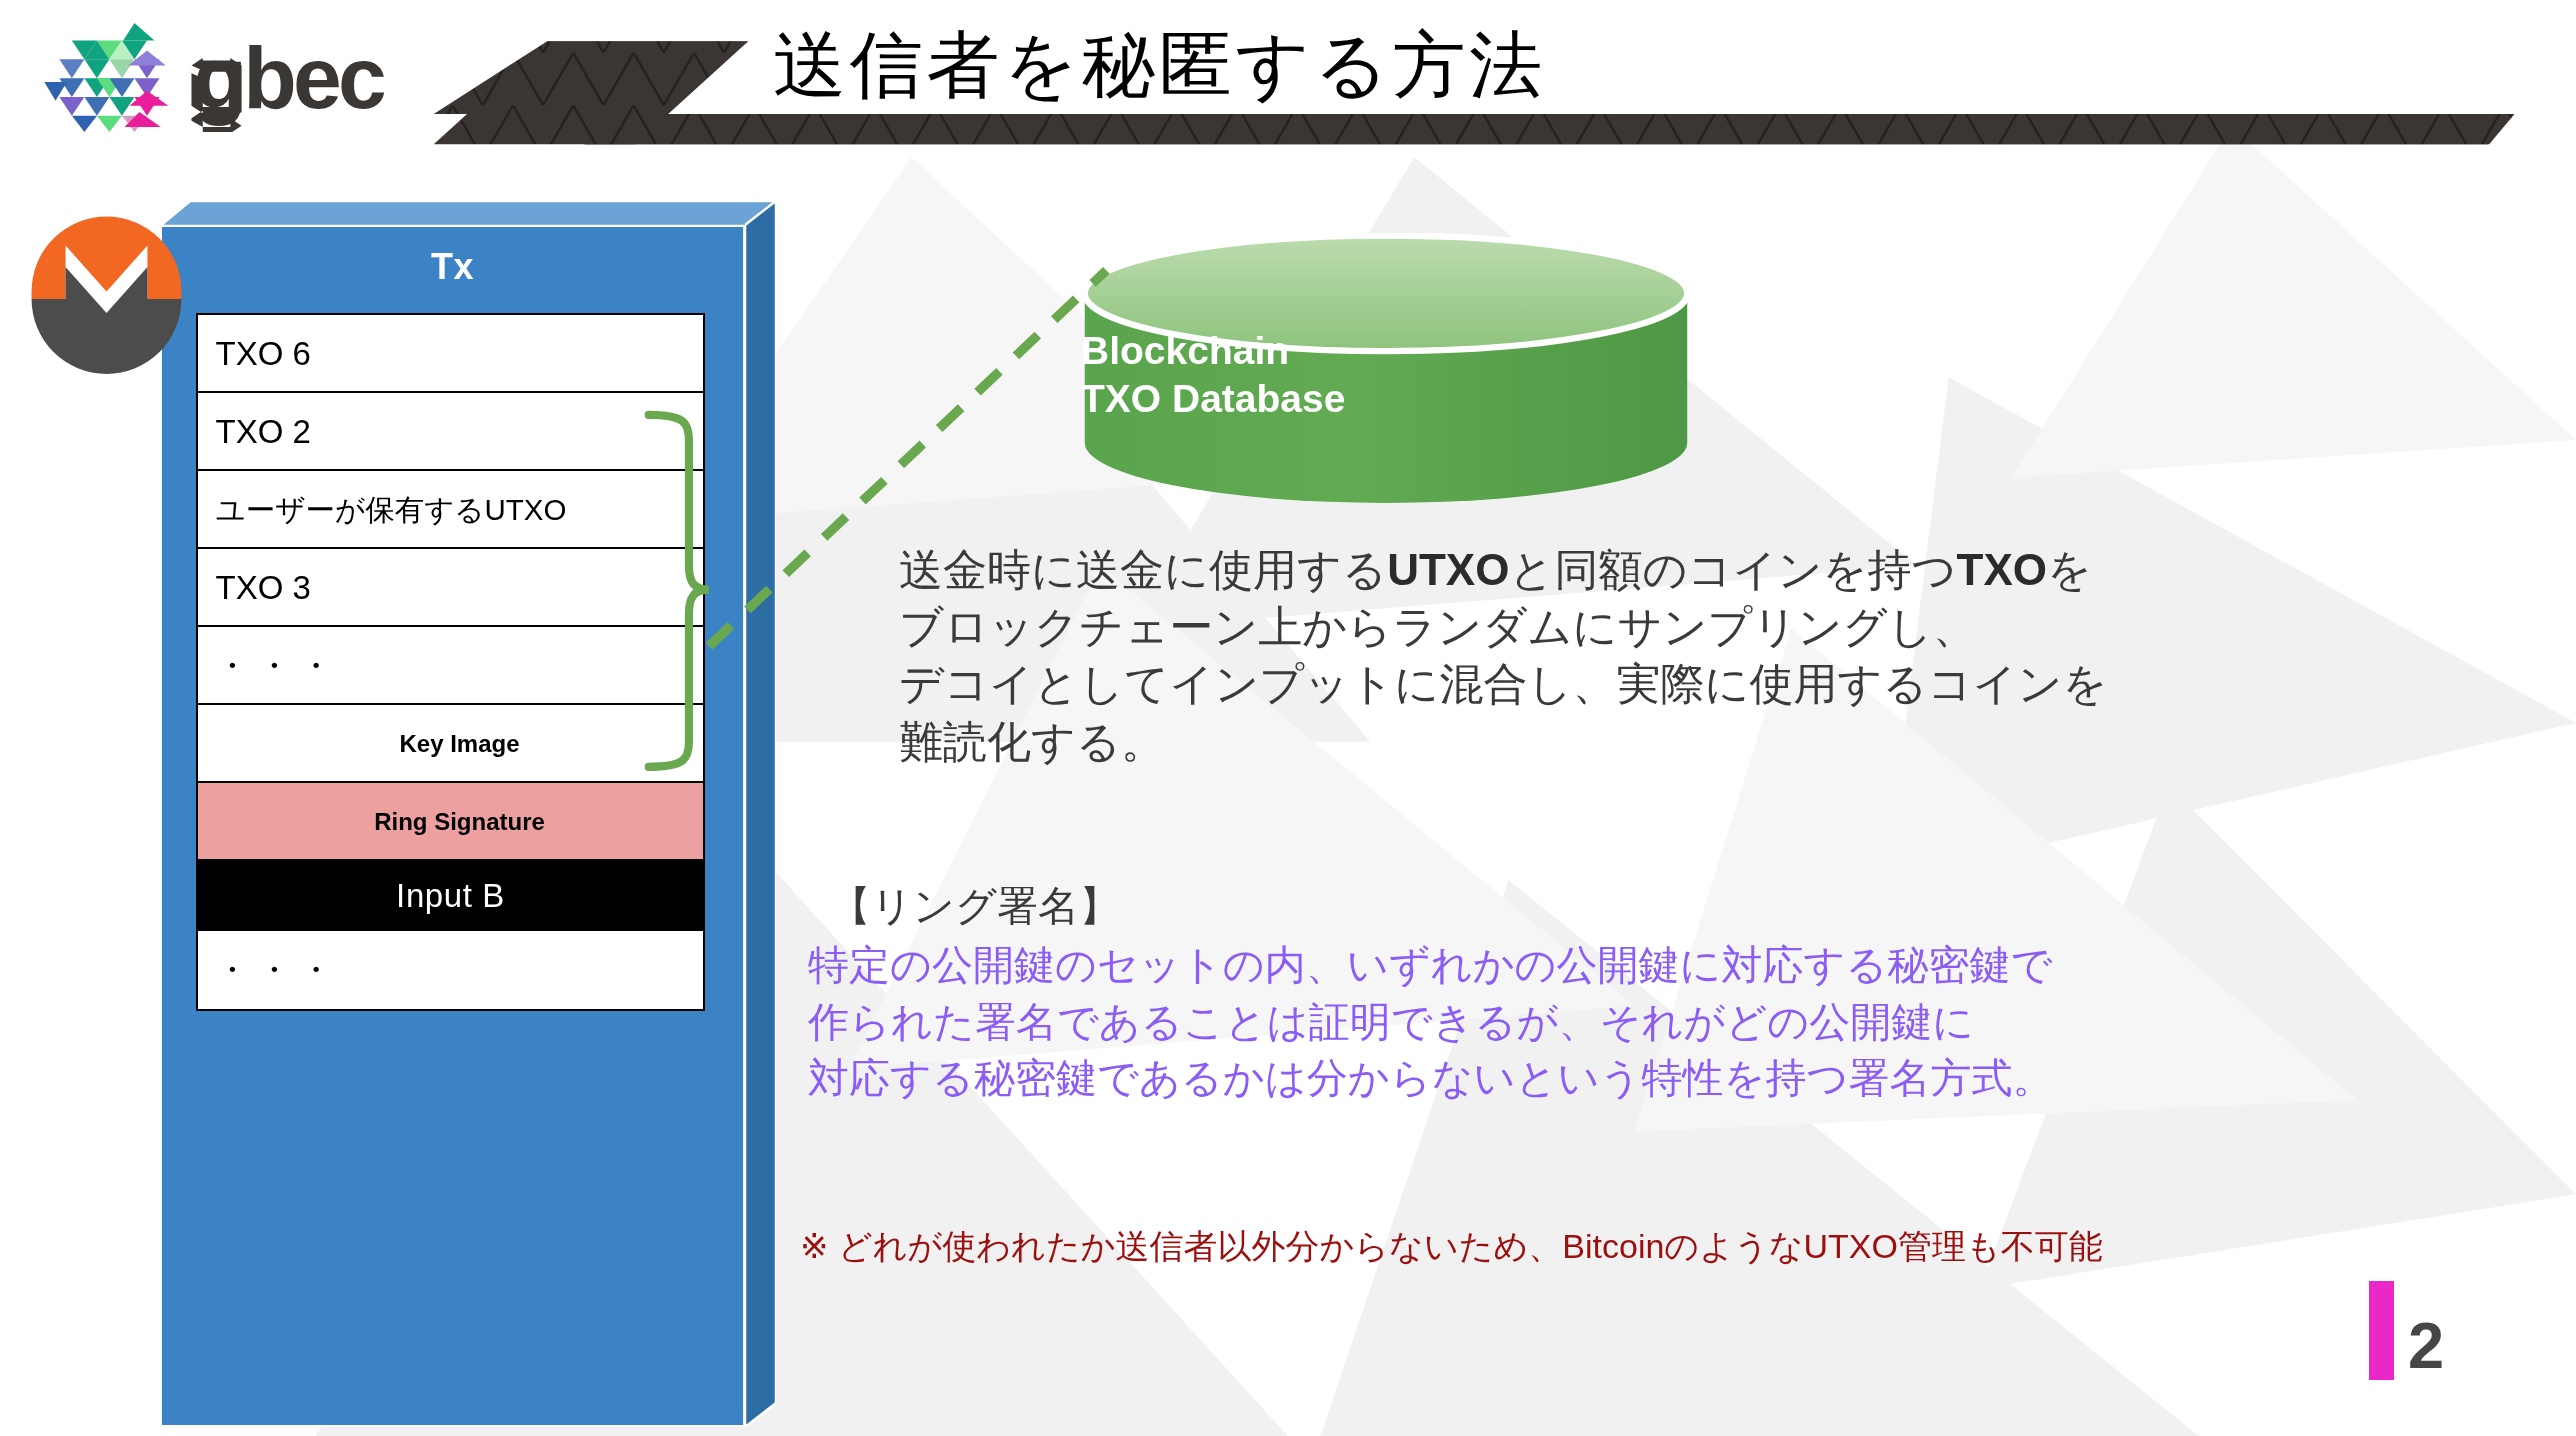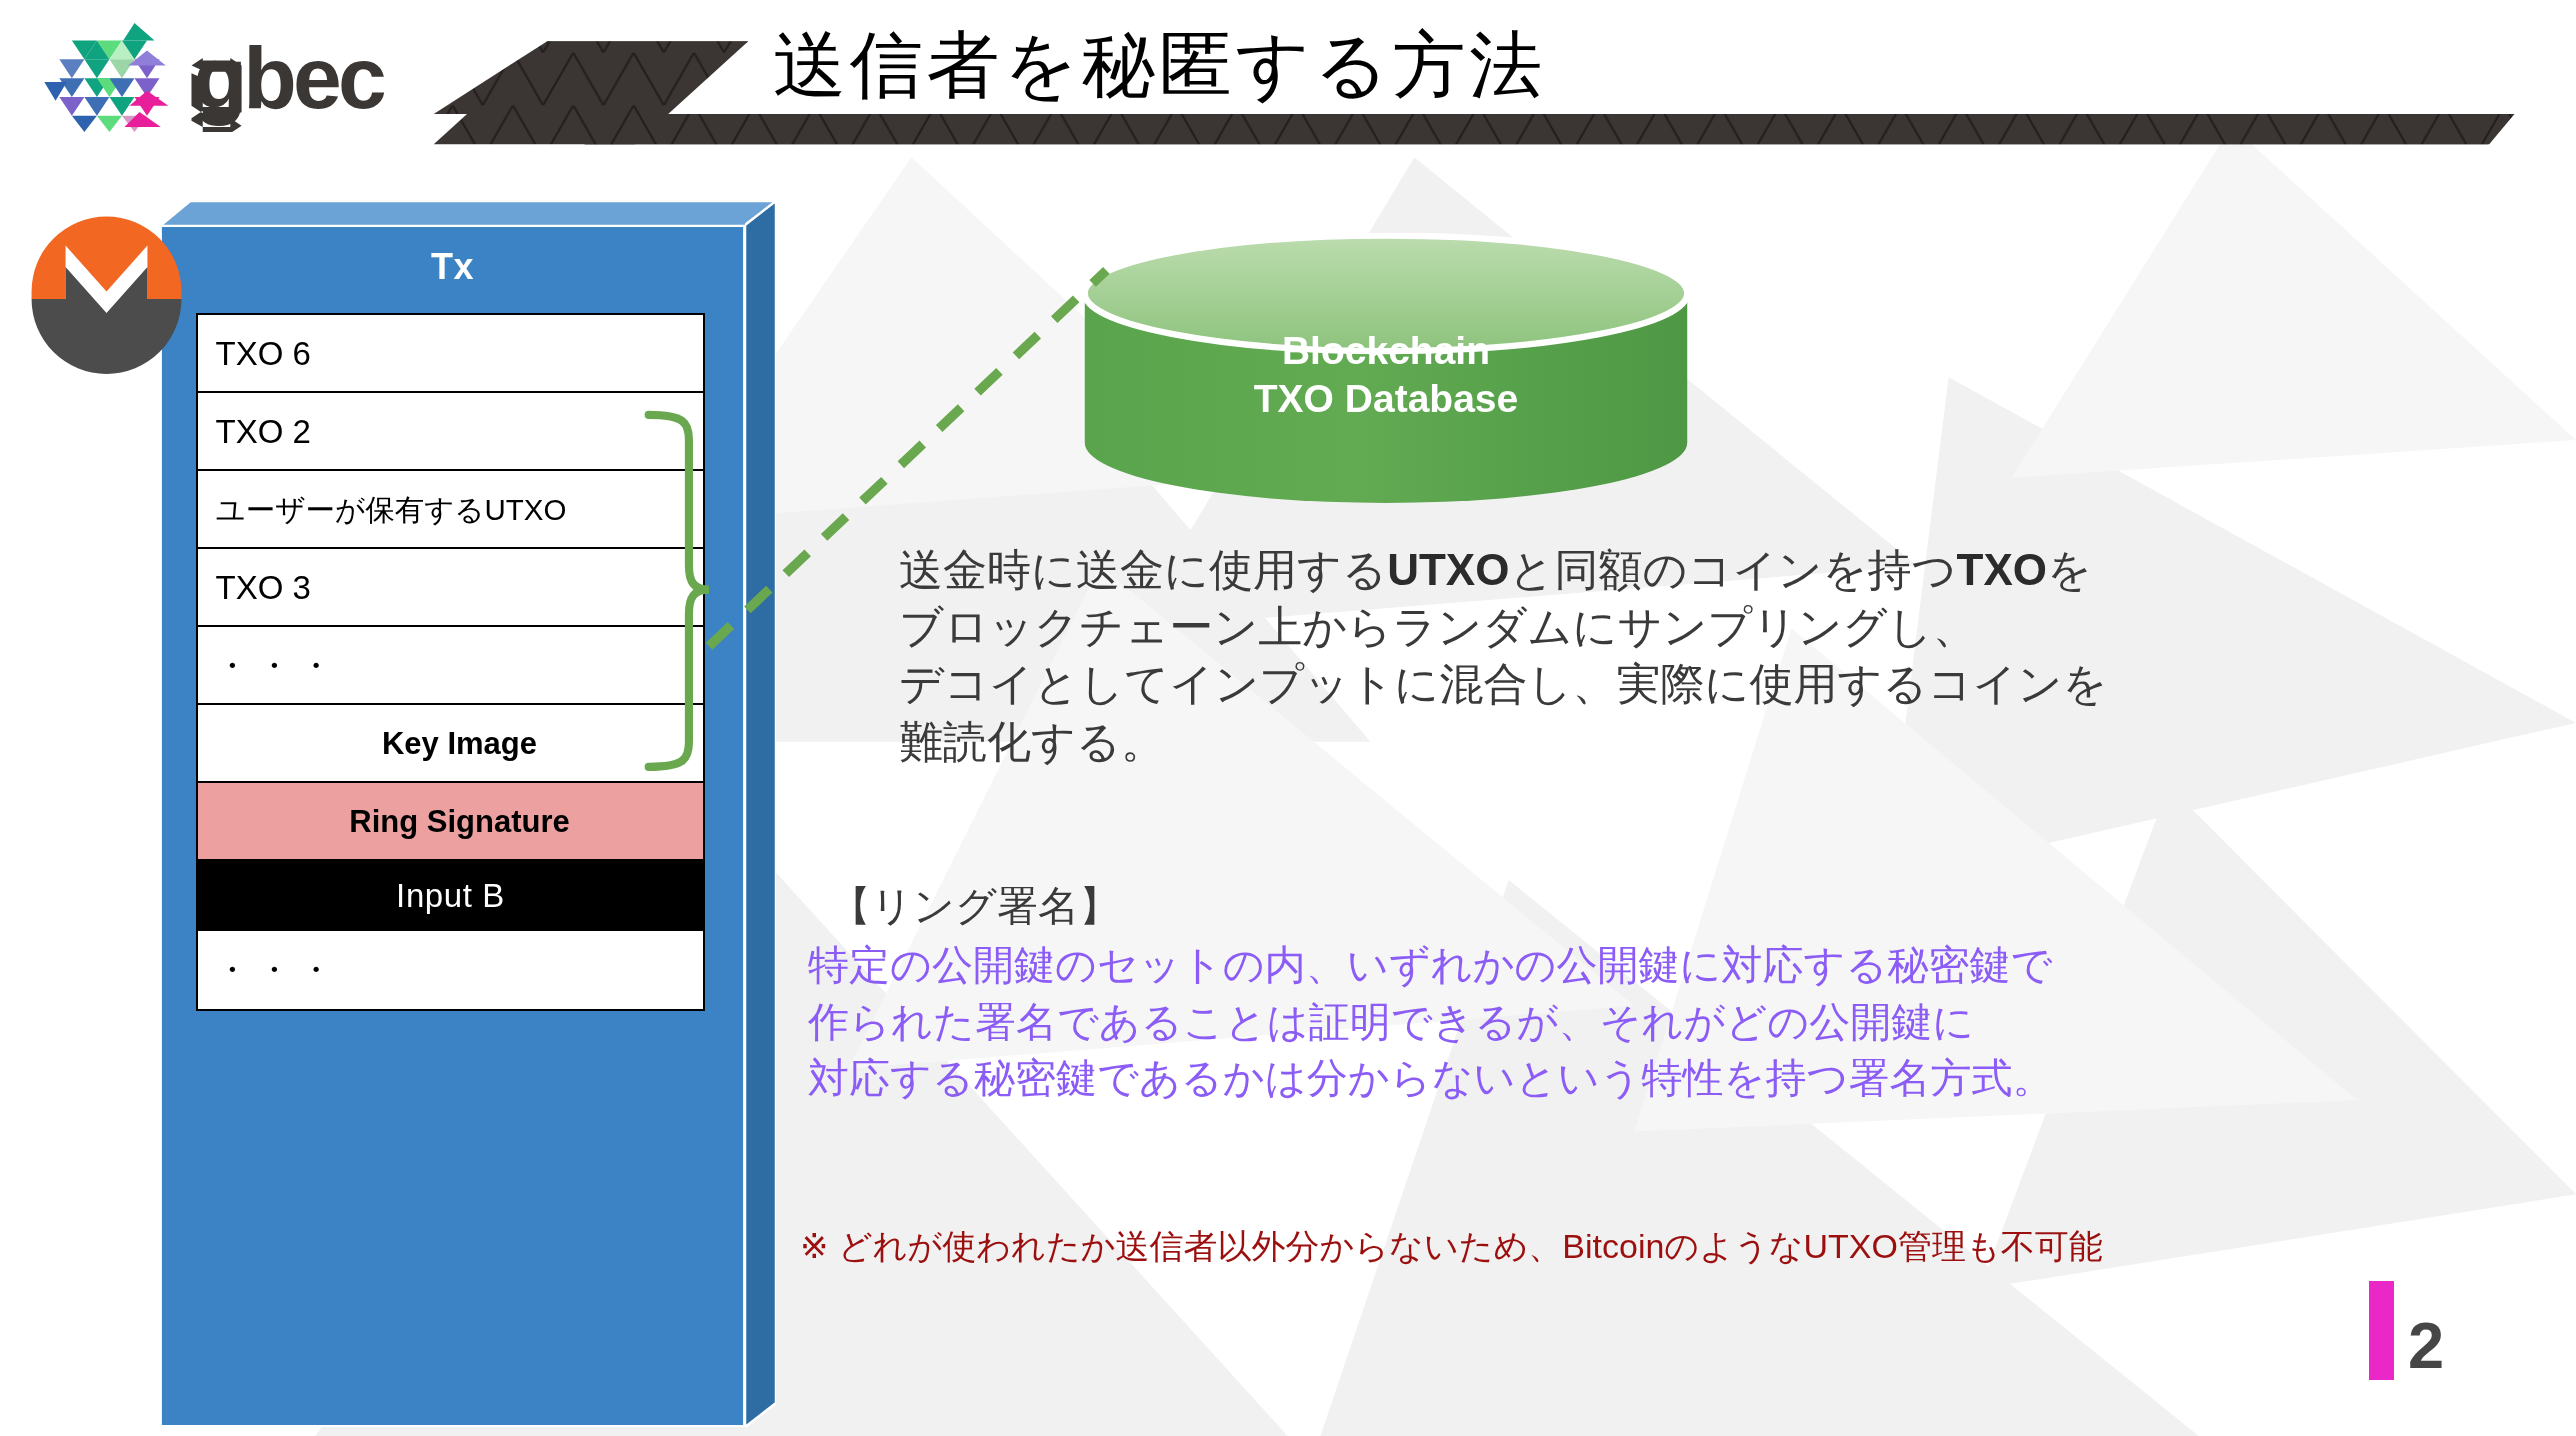--- a/index.html
+++ b/index.html
@@ -34,31 +34,31 @@
   
   #tx-table{position:absolute;left:36px;top:112px;width:509px;
             border:2.5px solid #000;box-sizing:border-box;background:#fff;}
   .row{box-sizing:border-box;border-bottom:2.5px solid #000;position:relative;}
   .row:last-child{border-bottom:none;}
   .row.hdr{background:#000;color:#fff;text-align:center;font-size:33px;
            height:70px;line-height:70px;letter-spacing:0.6px;}
   .row.item{background:#fff;color:#000;text-align:left;font-size:33px;
             height:78px;line-height:78px;padding-left:17.6px;letter-spacing:0px;}
   .row.item.jp{font-size:29.5px;}
-  .row.center{text-align:center;padding-left:18px;font-weight:bold;font-size:31px;}
+  .row.center{text-align:center;padding-left:18px;font-weight:bold;font-size:24px;}
   .row.pink{background:#eda0a0;}
   .row.dots{font-size:33px;letter-spacing:8.8px;}
 
   
   #connector{position:absolute;left:0;top:0;width:2576px;height:1437px;z-index:8;
              pointer-events:none;}
 
   
   #cylinder{position:absolute;left:1081px;top:233px;width:610px;height:270px;z-index:6;}
-  #cyl-text{position:absolute;left:1081px;top:327px;width:610px;text-align:center;
+  #cyl-text{position:absolute;left:1081px;top:327px;width:610px;text-align:left;
             color:#fff;font-size:39px;font-weight:bold;line-height:1.22;z-index:7;}
   #cyl-text div{white-space:nowrap;}
 
   
   #body-p1{position:absolute;left:899px;top:541px;width:1647px;z-index:6;
            font-size:44px;color:#3a3a3a;line-height:1.30;}
   #body-p1 .ln{white-space:nowrap;}
   #body-p1 b{font-weight:bold;color:#2b2b2b;}
 
   #body-h2{position:absolute;left:830px;top:880px;width:1697px;z-index:6;

